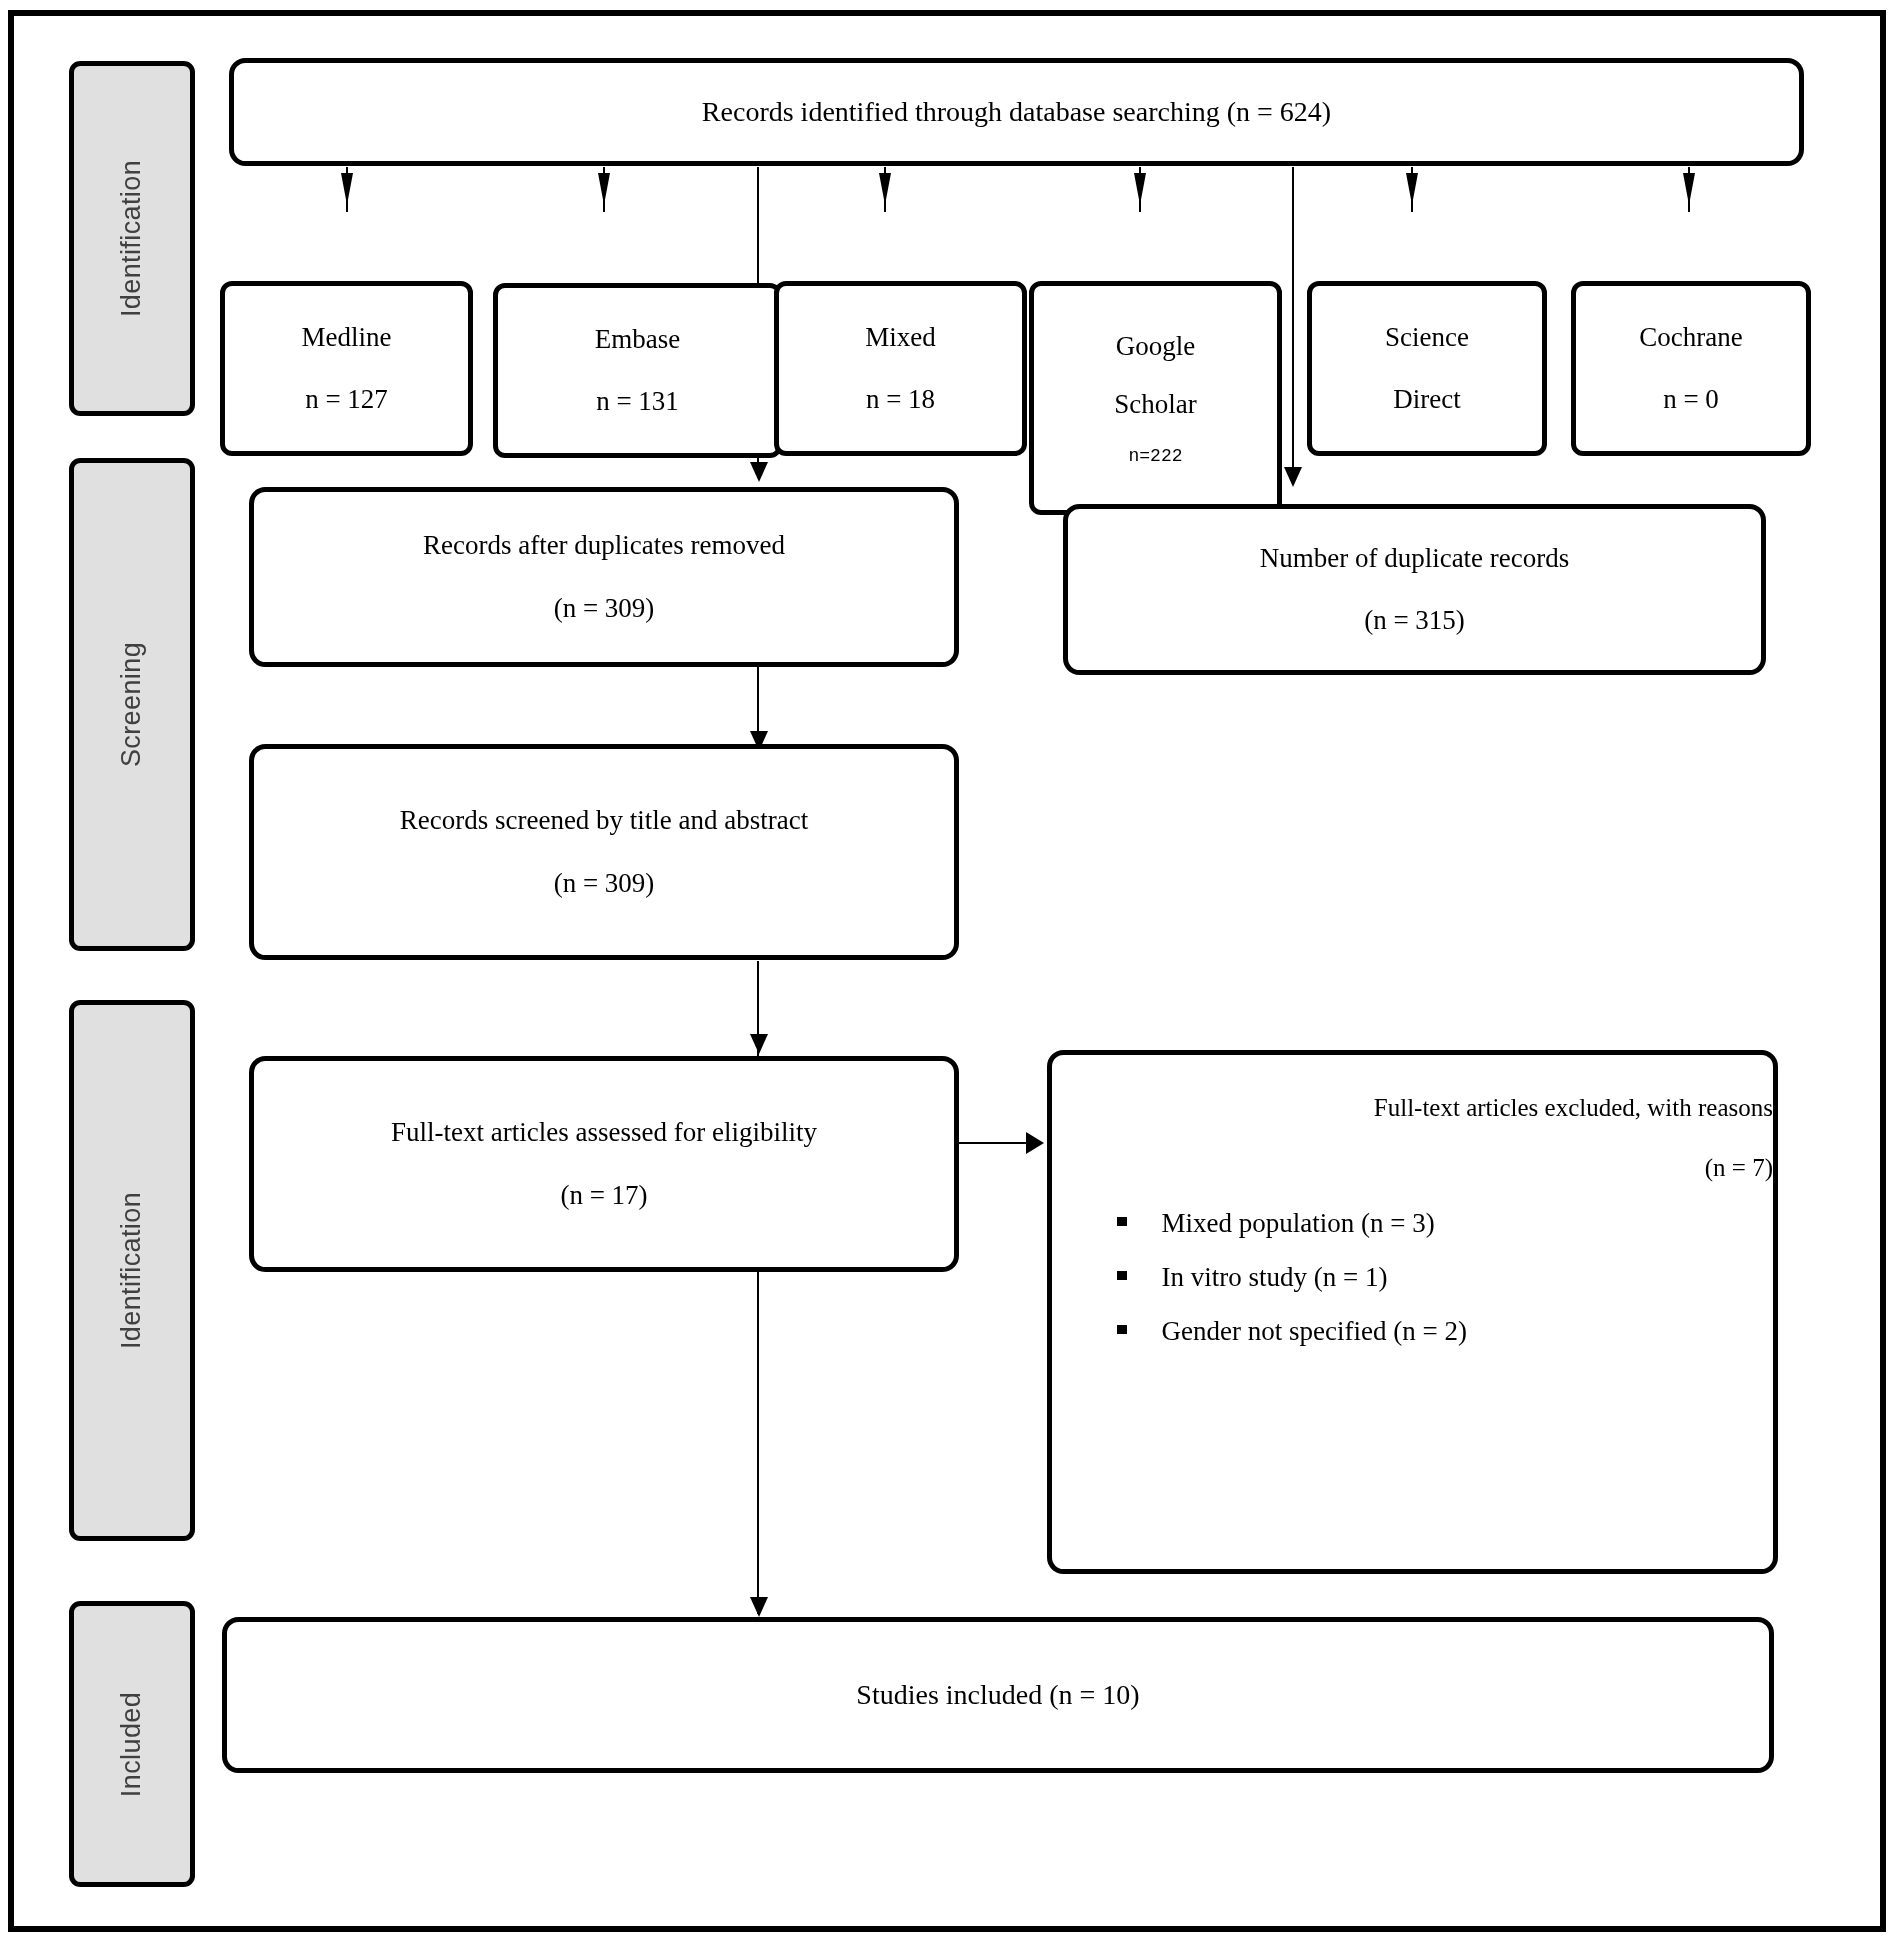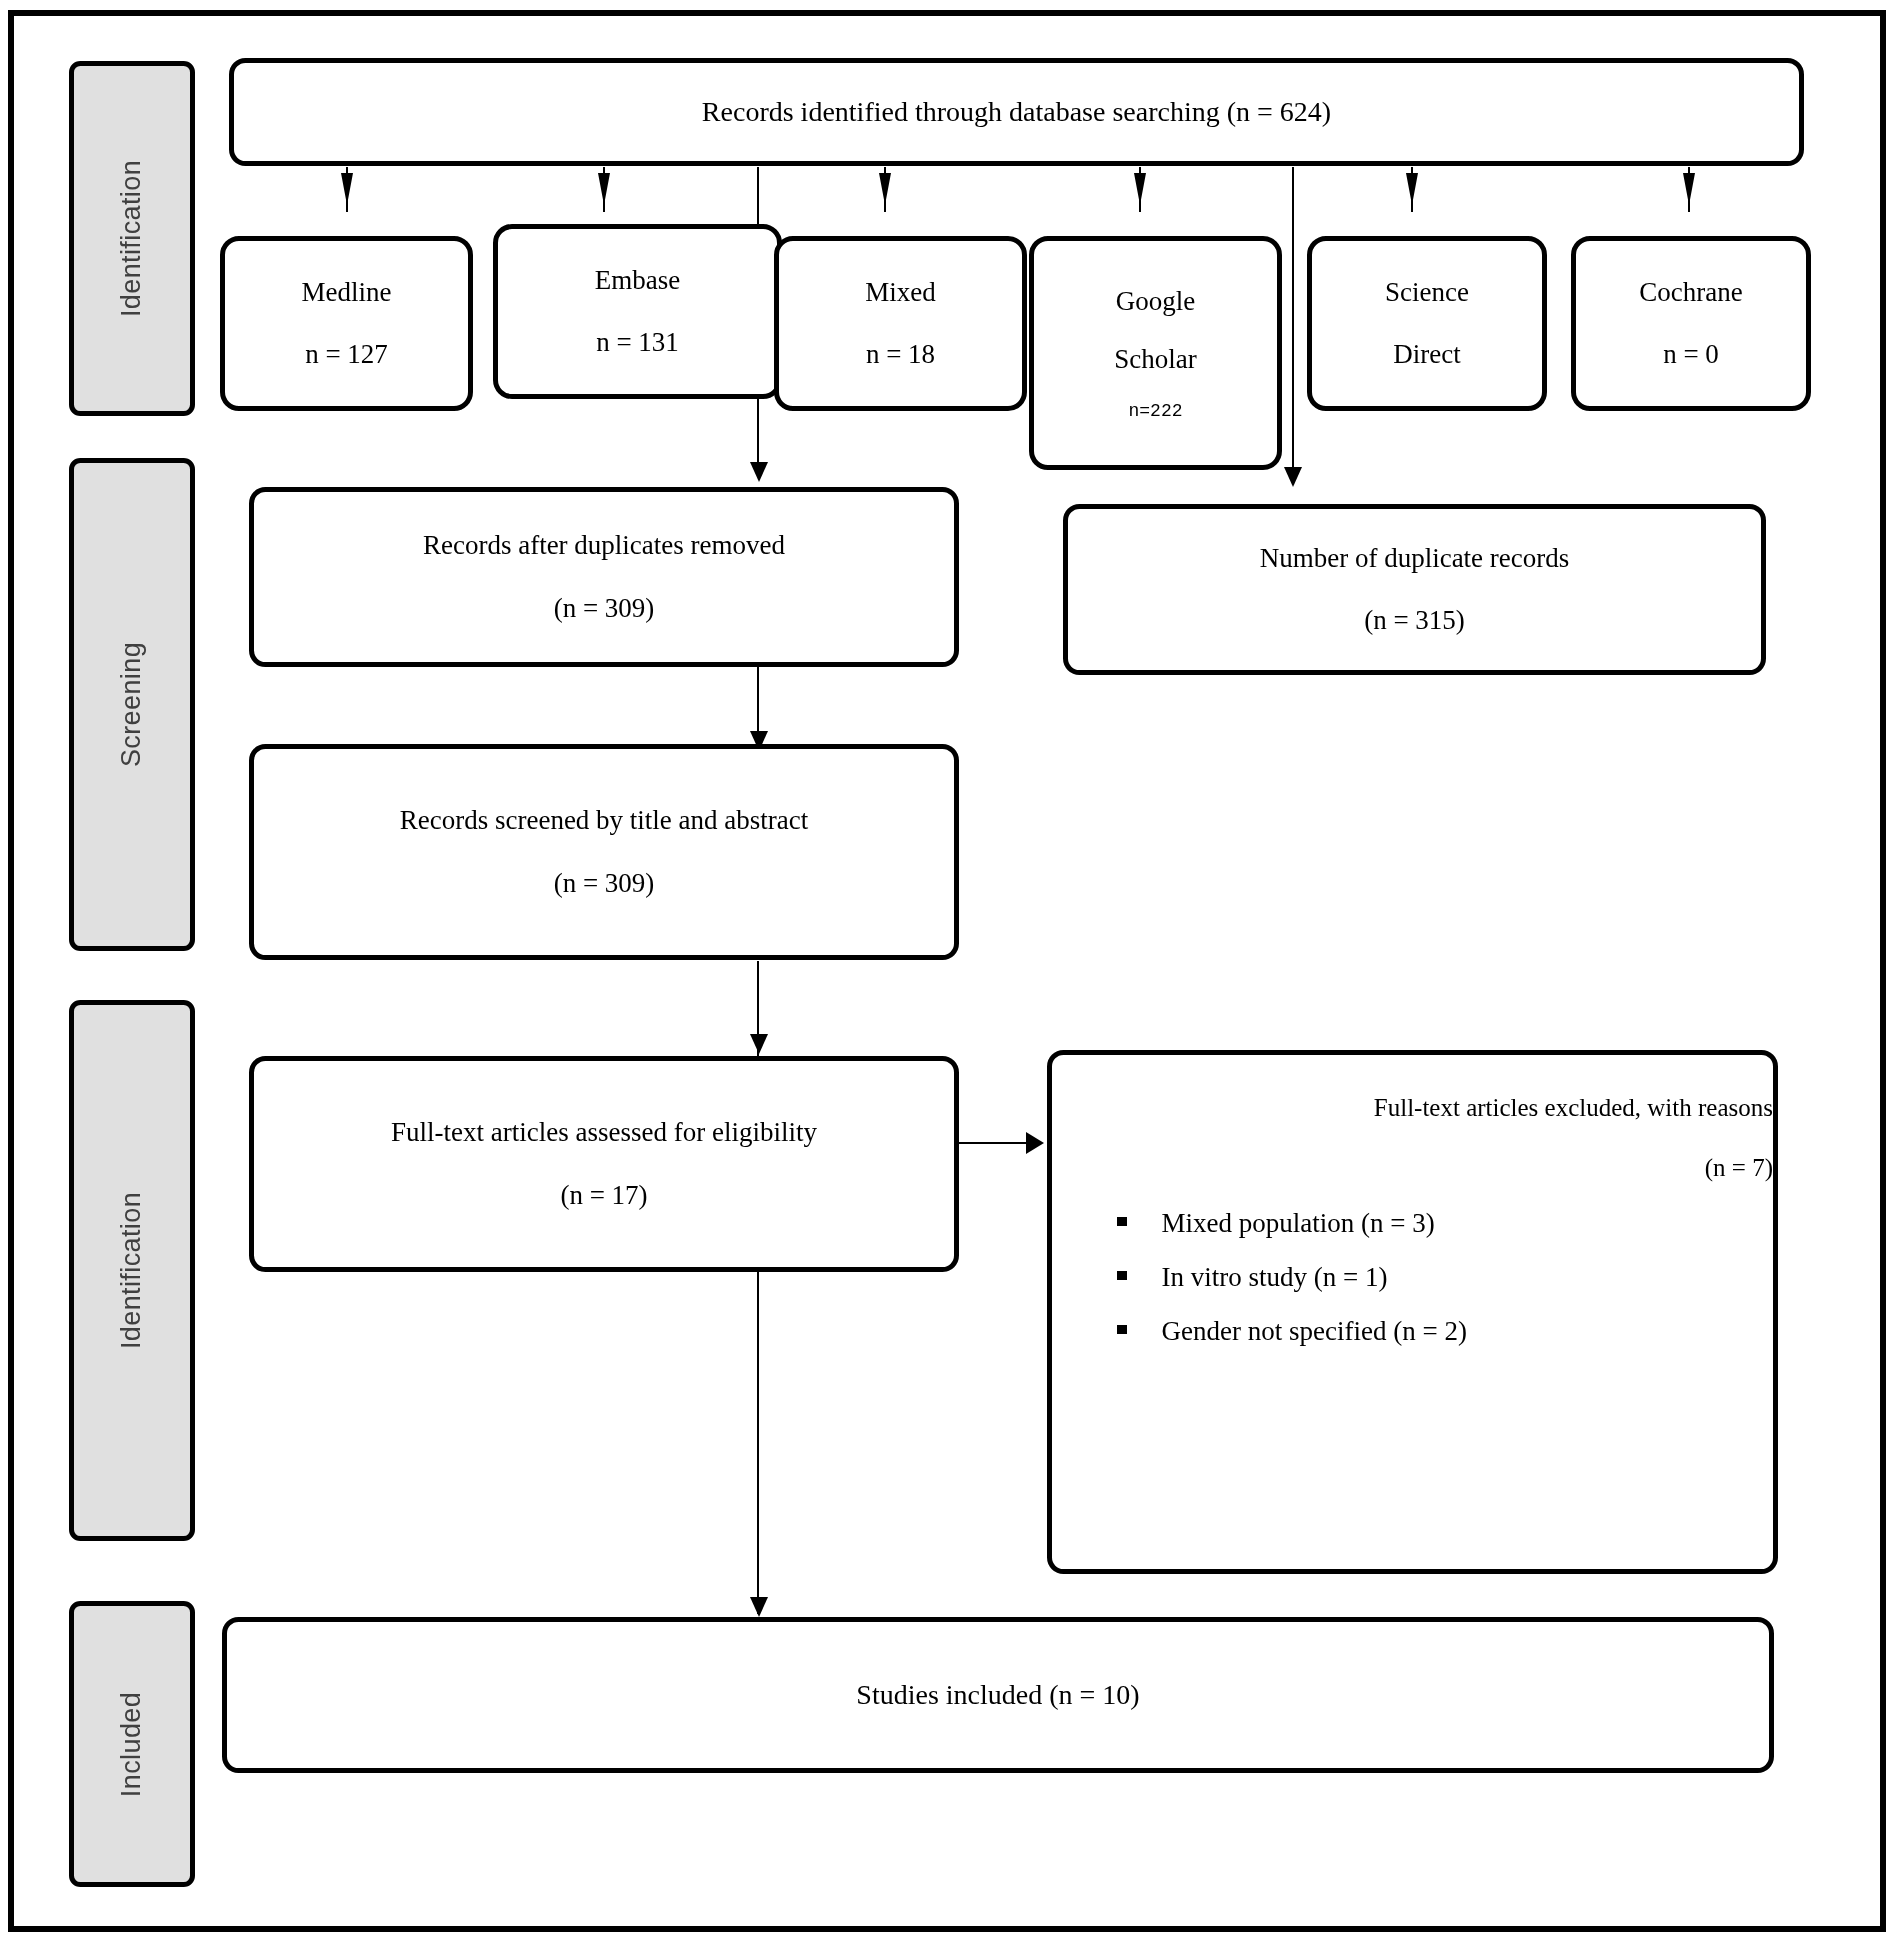--- a/index.html
+++ b/index.html
@@ -66,21 +66,22 @@
     text-align: center;
     font-family: "Liberation Serif", serif;
     color: #000000;
   }
   .node .line {
     display: block;
     line-height: 1.45;
   }
   .node.small-node {
     border-width: 5.2px;
-    border-radius: 19px;
+    border-radius: 12px;
+    margin-top: 45px;
   }
   .t58  { font-size: 25px; align-items: flex-end; }
   .t62  { font-size: 27px; }
   .t64  { font-size: 28px; }
 
   .gap-lg .line + .line { margin-top: 23.4px; }
   .gap-md .line + .line { margin-top: 19px; }
 
   .sans-small {
     font-family: Liberation Mono, monospace;
@@ -196,21 +197,21 @@
   <div class="arrow-down" style="left:750px; top:462px;"></div>
 
   <div class="vline" style="left:1292px; top:167px; height:312px;"></div>
   <div class="arrow-down" style="left:1284px; top:467px;"></div>
 
   <div class="node small-node t62 gap-lg" style="left:220px; top:236px; width:253px; height:175px;">
     <span class="line">Medline</span>
     <span class="line">n = 127</span>
   </div>
 
-  <div class="node small-node t62 gap-lg" style="left:493px; top:224px; width:289px; height:175px;">
+  <div class="node small-node t62 gap-lg" style="left:493px; top:238px; width:289px; height:175px;">
     <span class="line">Embase</span>
     <span class="line">n = 131</span>
   </div>
 
   <div class="node small-node t62 gap-lg" style="left:774px; top:236px; width:253px; height:175px;">
     <span class="line">Mixed</span>
     <span class="line">n = 18</span>
   </div>
 
   <div class="node small-node t62 gap-md" style="left:1029px; top:236px; width:253px; height:234px;">

